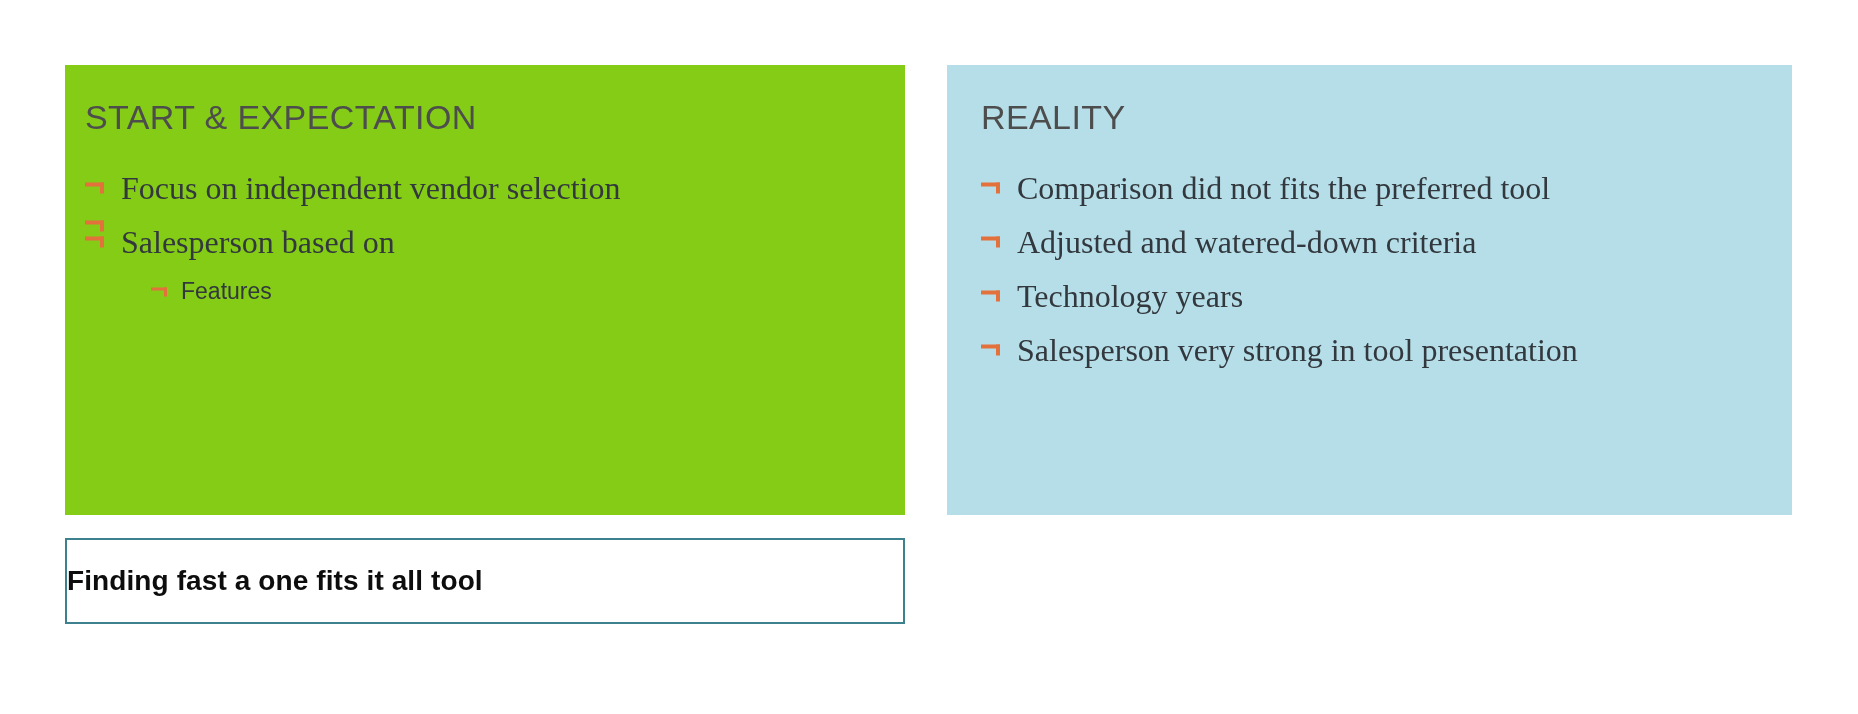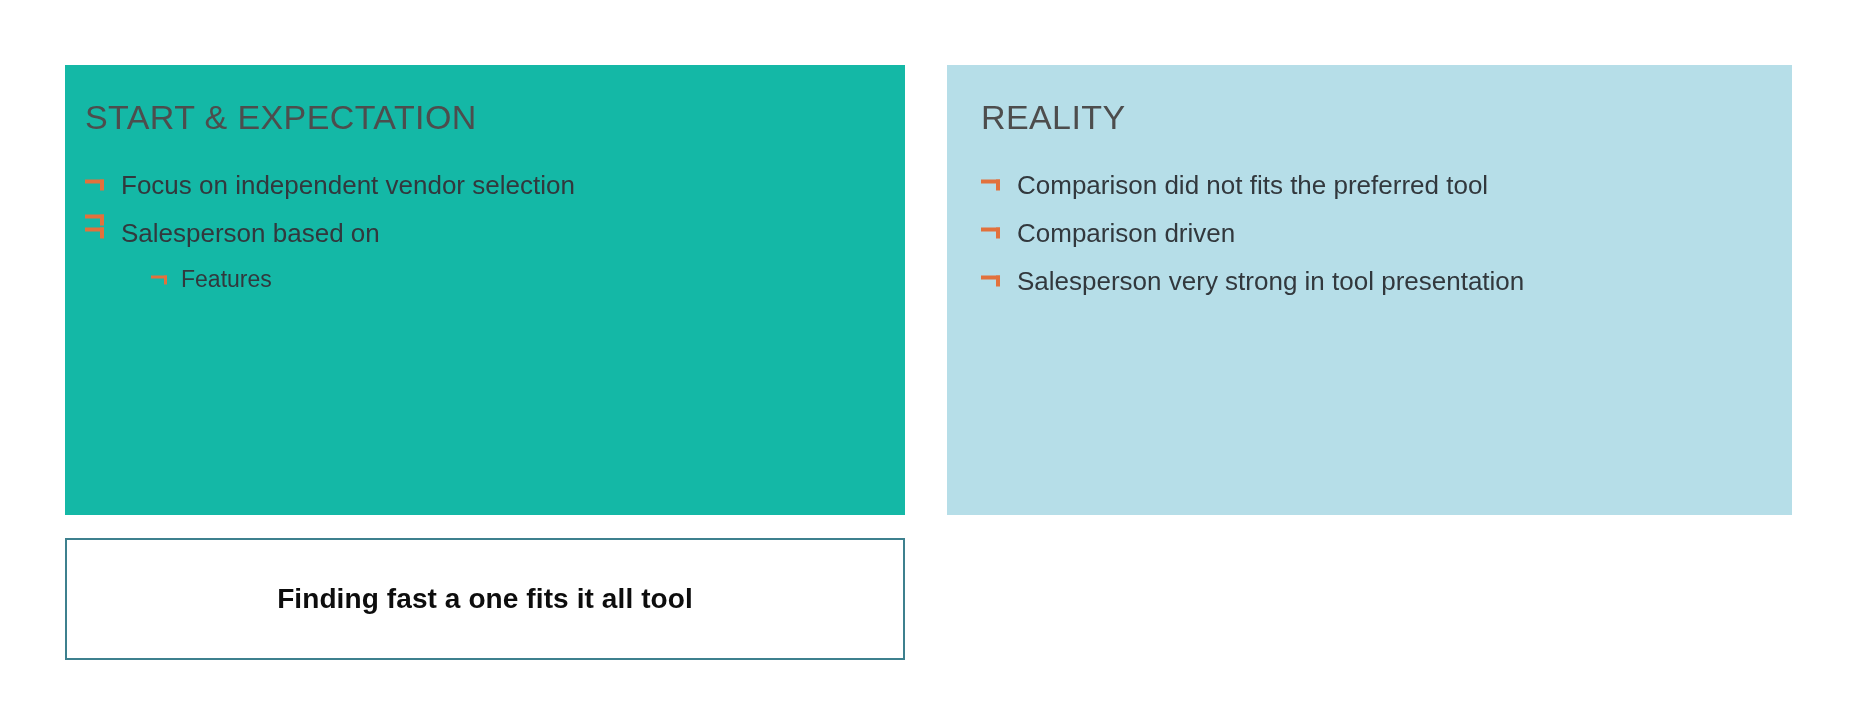--- a/index.html
+++ b/index.html
@@ -33,21 +33,21 @@
   
   .panel {
     position: absolute;
     top: 65px;
     left: 0;
     right: 0;
     height: 450px;
     box-sizing: border-box;
     padding: 34px 34px 0 34px;
   }
-  .panel.tone-a { background: #14b8a6; padding-left: 20px; }
+  .panel.tone-a { background: #84cc16; padding-left: 20px; }
   .panel.tone-b { background: #b6dee8; }
 
   .panel-title {
     font-size: 34px;
     font-weight: 400;
     letter-spacing: 0.4px;
     color: #4d4d4d;
     line-height: 1.1;
     margin: 0 0 10px 0;
     white-space: nowrap;
@@ -55,25 +55,26 @@
 
   
   .bullets {
     list-style: none;
     margin: 36px 0 0 0;
     padding: 0;
   }
   .bullets li {
     position: relative;
     padding-left: 36px;
-    font-size: 26px;
+    font-size: 32px;
     line-height: 1.0;
     color: #32383d;
     margin-bottom: 22px;
     white-space: nowrap;
+    font-family: Liberation Serif, serif;
   }
   .bullets li .marker {
     position: absolute;
     left: 0;
     top: 50%;
     transform: translateY(-50%);
     width: 19px;
     height: 11px;
     display: block;
   }
@@ -130,27 +131,27 @@
     width: 3.5px; height: 9px;
     background: #e2713c;
   }
 
   
   .outcome-box {
     position: absolute;
     top: 538px;
     left: 0;
     right: 0;
-    height: 122px;
+    height: 86px;
     box-sizing: border-box;
     background: #ffffff;
     border: 2px solid #3d808e;
     display: flex;
     align-items: center;
-    justify-content: center;
+    justify-content: flex-start;
   }
   .outcome-text {
     font-size: 28px;
     font-weight: bold;
     color: #0d0d0d;
     text-align: center;
     white-space: nowrap;
     letter-spacing: 0.1px;
   }
 </style>
@@ -196,21 +197,25 @@
     <div class="panel tone-b">
       <h2 class="panel-title">REALITY</h2>
 
       <ul class="bullets">
         <li>
           <span class="marker"></span>
           <span>Comparison did not fits the preferred tool</span>
         </li>
         <li>
           <span class="marker"></span>
-          <span>Comparison driven</span>
+          <span>Adjusted and watered-down criteria</span>
+        </li>
+        <li>
+          <span class="marker"></span>
+          <span>Technology years</span>
         </li>
         <li>
           <span class="marker"></span>
           <span>Salesperson very strong in tool presentation</span>
         </li>
       </ul>
     </div>
 
   </div>
 

